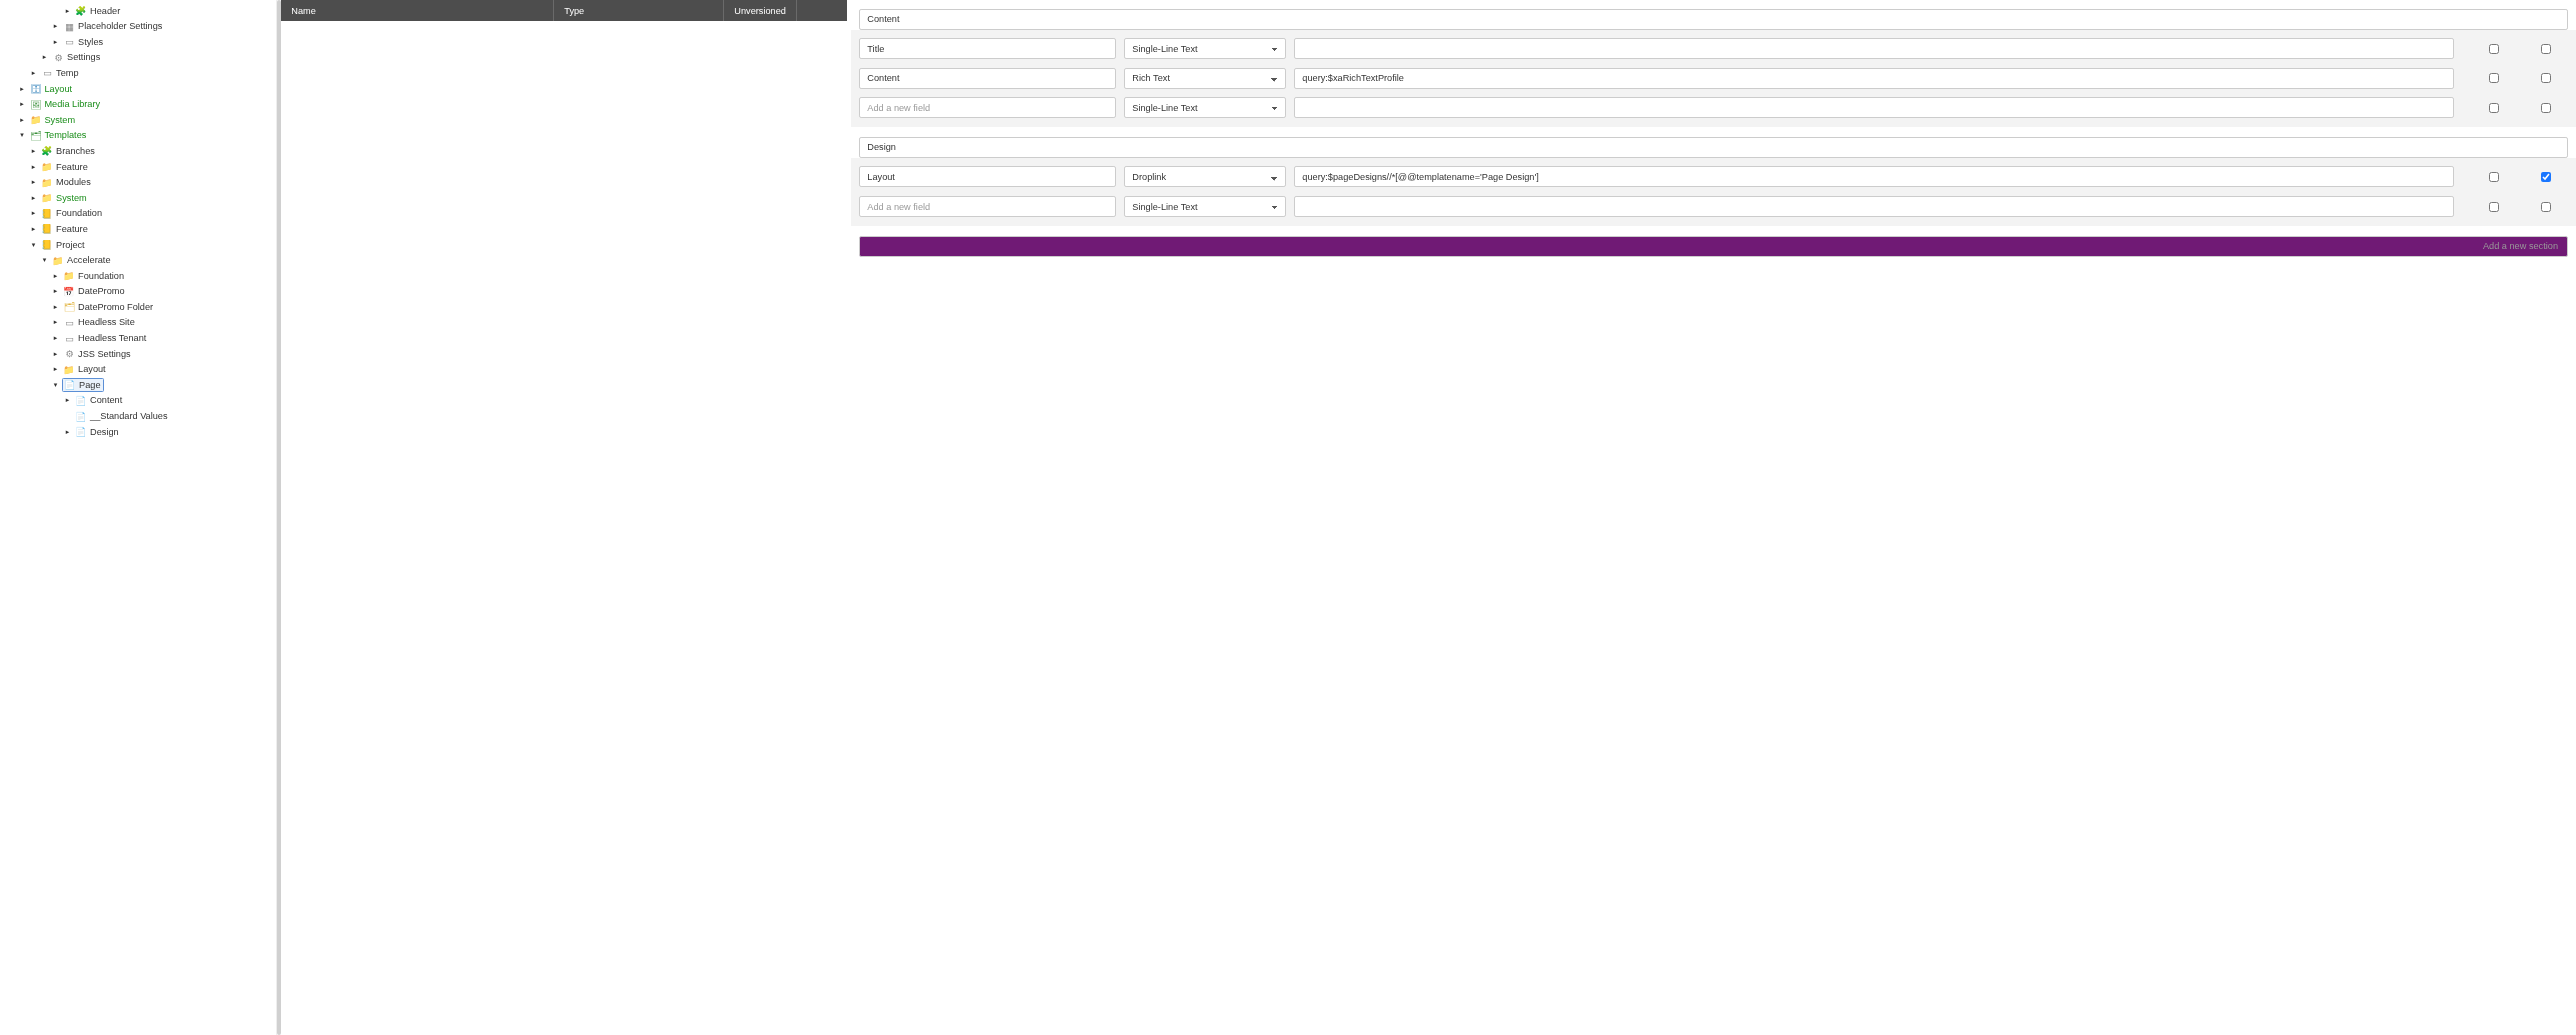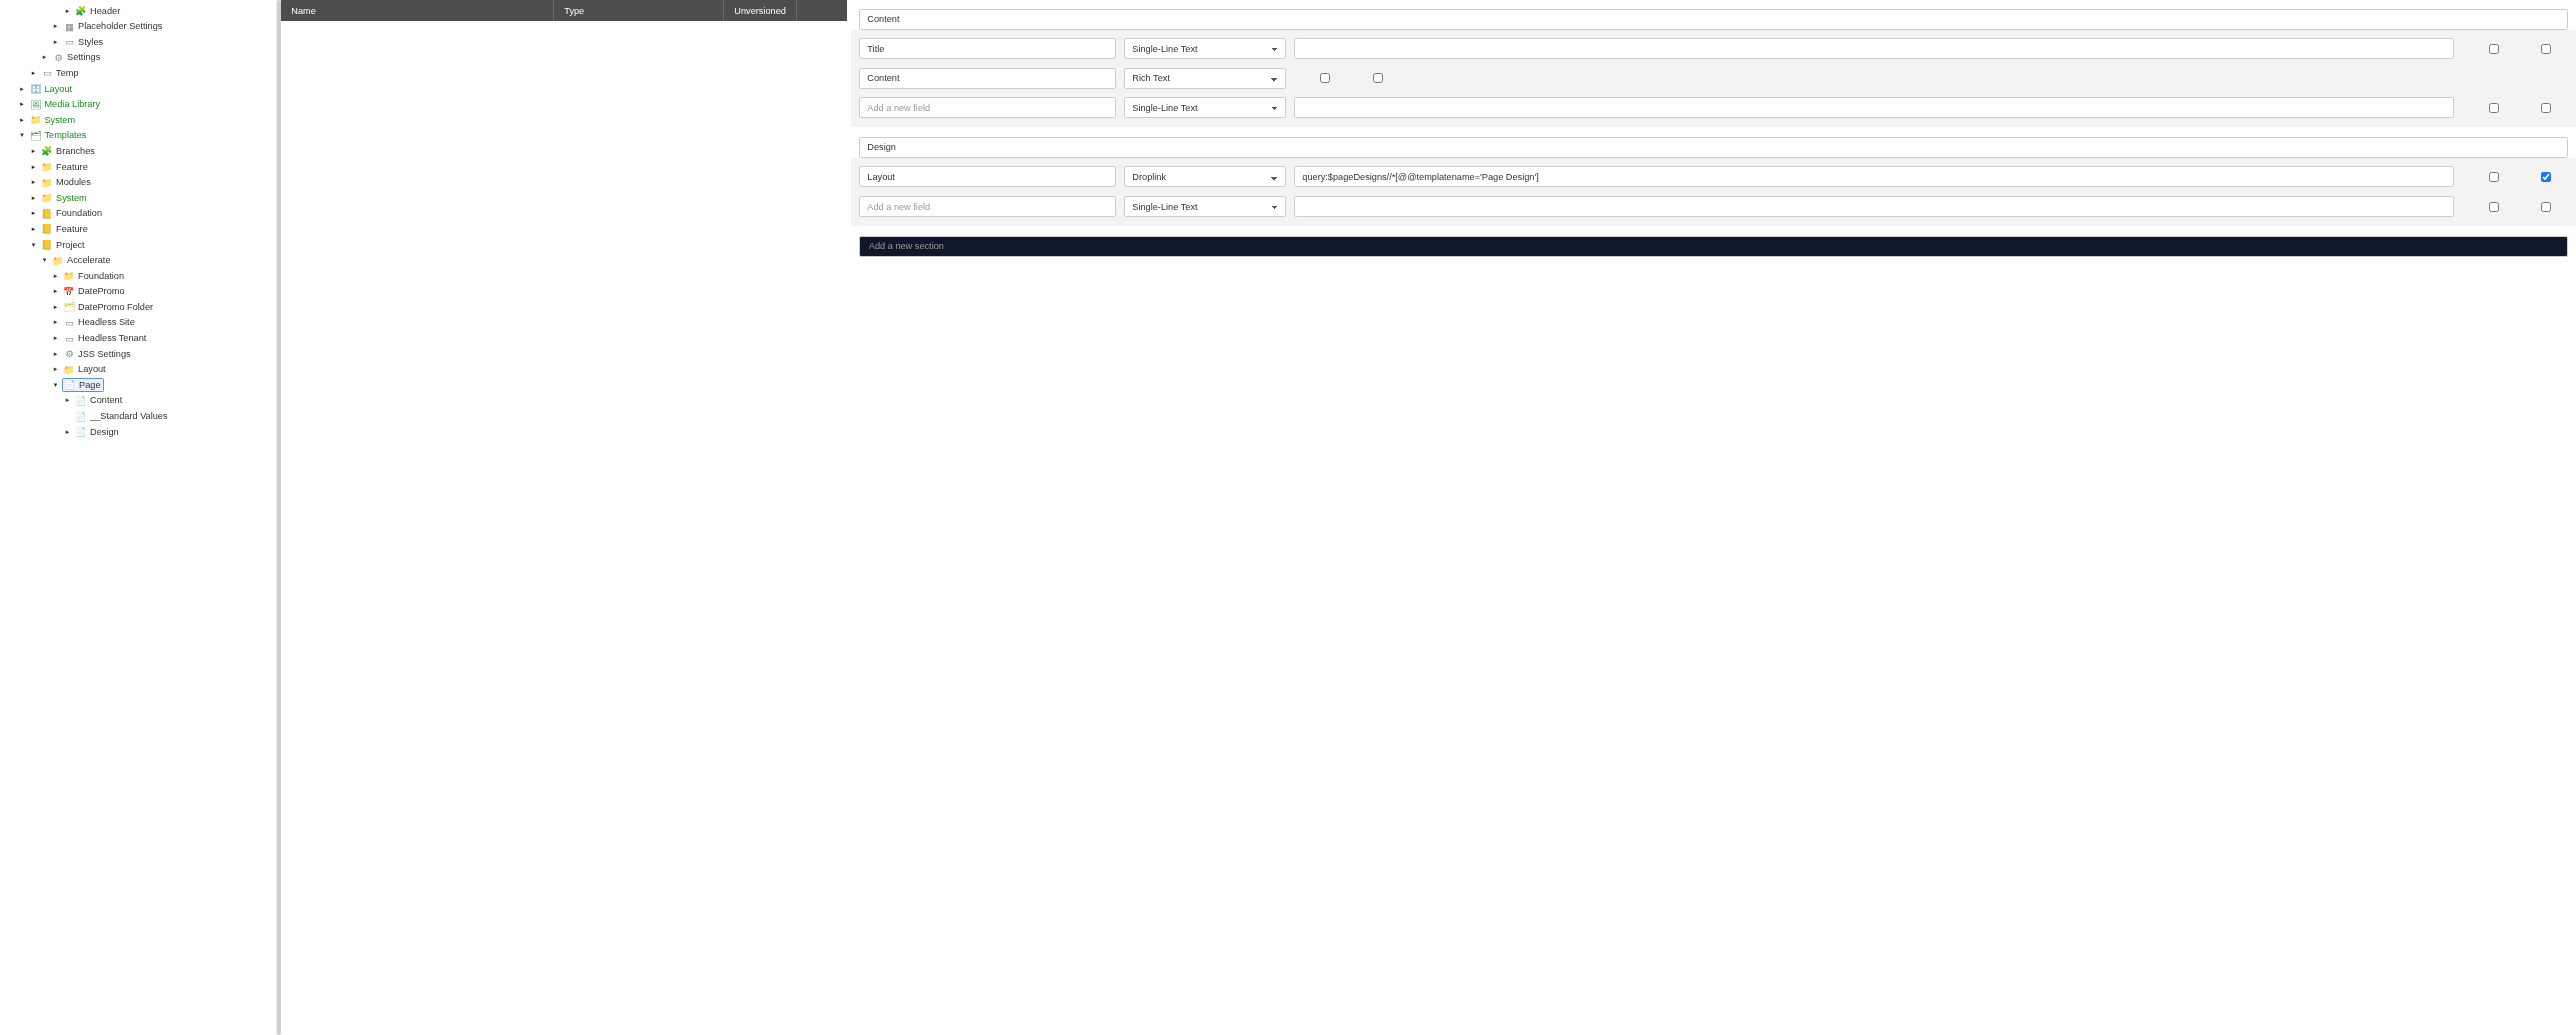--- a/index.html
+++ b/index.html
@@ -153,25 +153,26 @@
   }
   input[type=checkbox] {
     width: 10px; height: 10px;
     accent-color: #1976ff;
   }
 
   .add-section {
     margin: 0 8.5px;
     border: 0.7px solid #ccc;
     border-radius: 2.1px;
-    background: #0f172a;
+    background: #701a75;
     padding: 5.7px 8.5px;
     font-size: 9.2px;
     color: #999;
     width: calc(100% - 17px);
+    text-align: right;
   }
 
   
   .ic-folder   { color:#e0b23c; }
   .ic-folder-o { color:#e0b23c; }
   .ic-proj     { color:#e0b23c; }
   .ic-media    { color:#3a8f3a; }
   .ic-layout   { color:#2a7db8; }
   .ic-template { color:#3a8f3a; }
   .ic-puzzle   { color:#2a7db8; }
@@ -401,20 +402,21 @@
           <div class="cell-unv">
             <input type="checkbox" style="">
           </div>
           <div class="cell-sh">
             <input type="checkbox" style="">
           </div>
         </div>
         <div class="field-row">
           <div class="cell-name"><input class="tinput" type="text" value="Content" style=""></div>
           <div class="cell-type"><select class="tselect"><option>Single-Line Text</option><option selected="">Rich Text</option><option>Droplink</option></select></div>
+          <div class="cell-source"><input class="tinput" type="text" value="query:$xaRichTextProfile" style=""></div>
           <div class="cell-unv">
             <input type="checkbox" style="">
           </div>
           <div class="cell-sh">
             <input type="checkbox" style="">
           </div>
         </div>
         <div class="field-row">
           <div class="cell-name"><input class="tinput" type="text" placeholder="Add a new field" style=""></div>
           <div class="cell-type"><select class="tselect"><option>Single-Line Text</option><option>Rich Text</option><option>Droplink</option></select></div>

